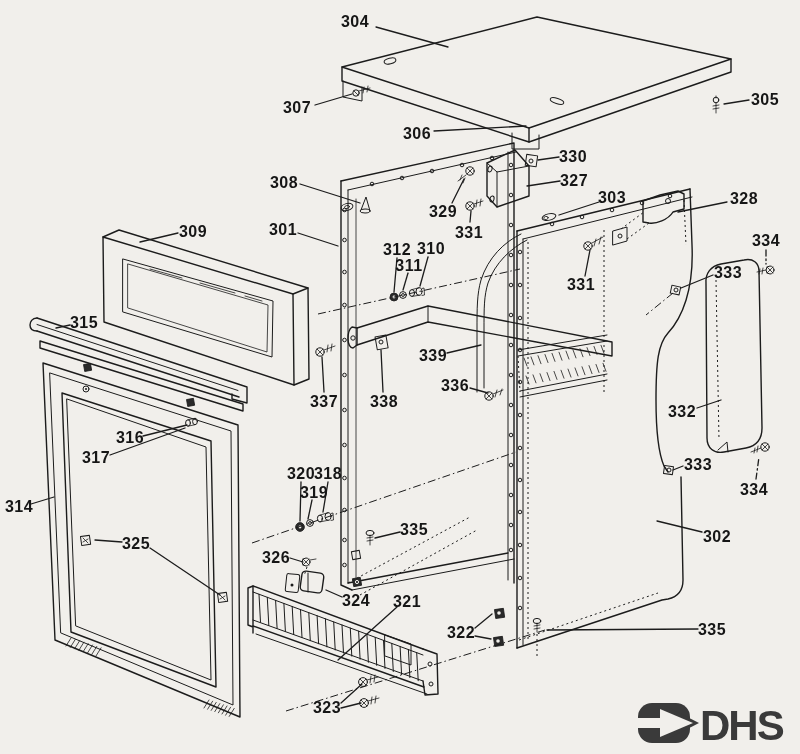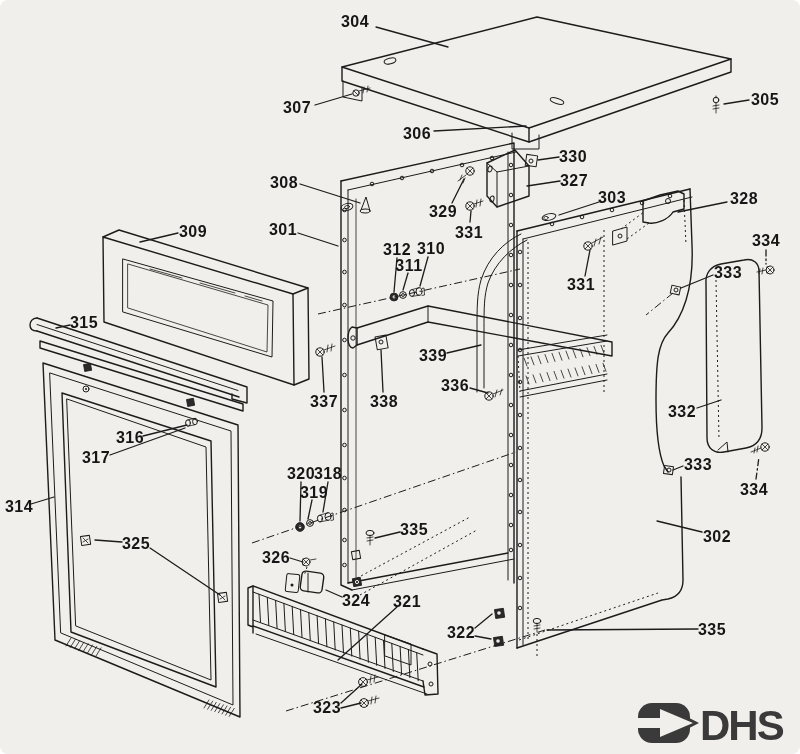--- a/index.html
+++ b/index.html
@@ -1,17 +1,17 @@
 <!DOCTYPE html>
 <html><head>
 <meta charset="utf-8">
 <style>
   html,body{margin:0;padding:0;}
   body{font-family:"Liberation Sans", sans-serif;}
-  .page{position:relative;width:800px;height:754px;background:#f1efeb;overflow:hidden;border-radius:8px;}
+  .page{position:relative;width:800px;height:754px;background:#f1efeb;overflow:hidden;}
   svg{display:block;}
   .ln  {fill:none;stroke:#1c1c1c;stroke-width:1.4;stroke-linejoin:round;stroke-linecap:round;}
   .ln2 {fill:none;stroke:#1c1c1c;stroke-width:1;stroke-linejoin:round;stroke-linecap:round;}
   .thin{fill:none;stroke:#1c1c1c;stroke-width:0.8;stroke-linecap:round;}
   .dot {fill:none;stroke:#1c1c1c;stroke-width:1;stroke-dasharray:2 3;}
   .cdash{fill:none;stroke:#1c1c1c;stroke-width:1;stroke-dasharray:8 3 1.5 3;}
   .hole{fill:none;stroke:#1c1c1c;stroke-width:1;}
   .dark{fill:#2a2a2a;stroke:#1c1c1c;stroke-width:0.8;}
   .leader{fill:none;stroke:#1c1c1c;stroke-width:1.3;stroke-linecap:round;}
   .leader.dash{stroke-dasharray:6 3 1.5 3;}

